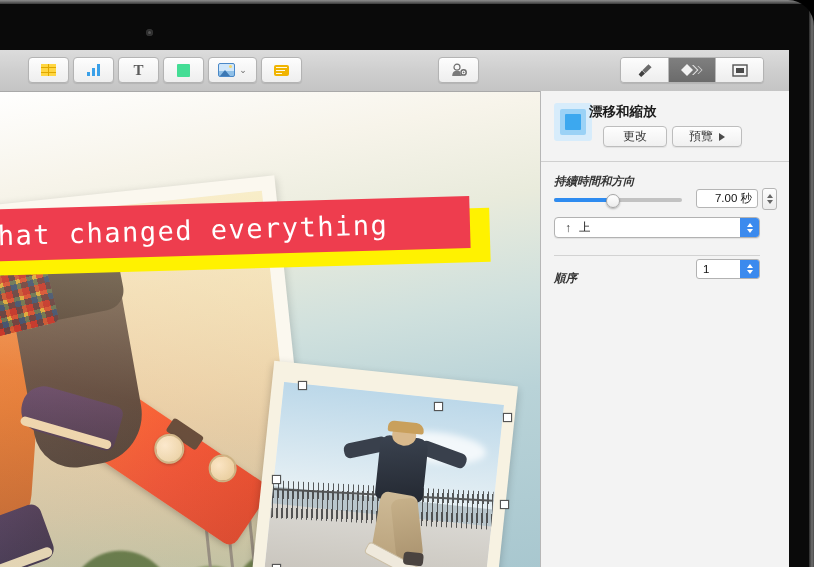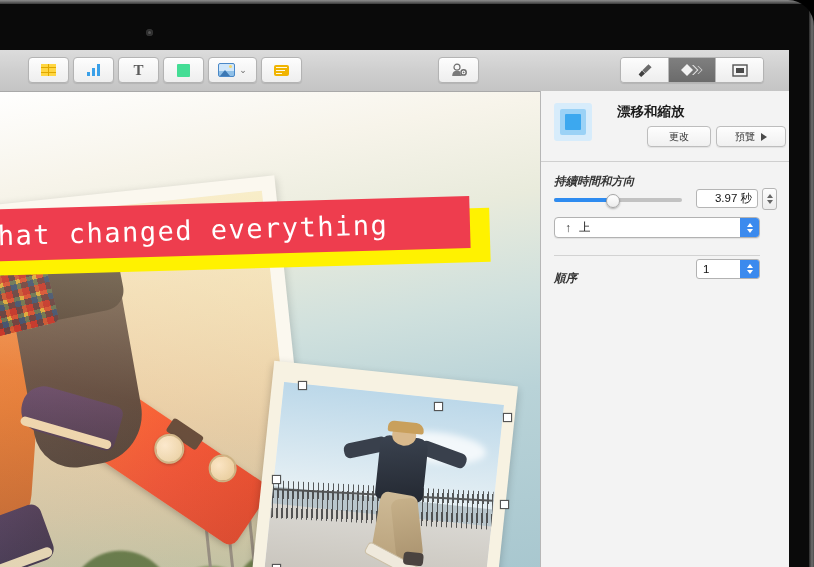--- a/index.html
+++ b/index.html
@@ -77,25 +77,25 @@
        border-right:1px solid #c5c5c5;cursor:default;}
   .tab:last-child{border-right:none;}
   .tab.on{background:#3b8aee;color:#fff;font-weight:bold;}
 
   #eff{height:70px;border-bottom:1px solid #cfcfcf;position:relative;}
   #eff-icon{position:absolute;left:13px;top:12px;width:38px;height:38px;border-radius:3px;
             background:#d7ecfb;display:flex;align-items:center;justify-content:center;}
   #eff-icon .s1{width:26px;height:26px;background:#9bd2f6;border-radius:2px;
             display:flex;align-items:center;justify-content:center;}
   #eff-icon .s2{width:16px;height:16px;background:#3ca8ef;border-radius:1px;}
-  #eff-name{position:absolute;left:76px;top:12px;font-size:13.5px;font-weight:bold;color:#1a1a1a;}
+  #eff-name{position:absolute;left:48px;top:12px;font-size:13.5px;font-weight:bold;color:#1a1a1a;}
   .minib{position:absolute;top:35px;height:19px;border:1px solid #bdbdbd;border-radius:4px;
-         background:linear-gradient(180deg,#fefefe,#f0f0f0);font-size:10px;color:#333;
+         background:linear-gradient(180deg,#fefefe,#f0f0f0);font-size:12px;color:#333;
          display:flex;align-items:center;justify-content:center;cursor:default;
-         box-shadow:0 1px 1px rgba(0,0,0,.07);margin-left:44px;}
+         box-shadow:0 1px 1px rgba(0,0,0,.07);}
   #b-change{left:62px;width:62px;}
   #b-prev{left:131px;width:68px;gap:6px;}
   .play{width:0;height:0;border-left:6px solid #4a4a4a;
         border-top:4px solid transparent;border-bottom:4px solid transparent;}
   .lbl{font-size:11.5px;font-weight:bold;color:#333;font-style:italic;}
 
   #dur-lbl{position:absolute;left:13px;top:83px;}
   #slider{position:absolute;left:13px;top:107px;width:128px;height:4px;
           border-radius:2px;background:#c2c2c2;}
   #slider .fill{position:absolute;left:0;top:0;height:4px;width:58px;border-radius:2px;background:#2e8bf0;}
@@ -391,21 +391,21 @@
         </div>
       </div>
 
       <div class="lbl" id="dur-lbl">持續時間和方向</div>
 
       <div id="slider">
         <div class="fill" style="width: 57.6px;"></div>
         <div id="knob" style="left: 51.6px;"></div>
       </div>
 
-      <div id="dur-field">3.97 秒</div>
+      <div id="dur-field">7.00 秒</div>
       <div class="stepper" id="dur-step">
         <b class="up"></b>
         <b class="dn"></b>
       </div>
 
       <div id="dir-pop">
         <span class="arrow">↑</span>
         <span class="txt">上</span>
         <span id="dir-step">
           <b class="up"></b>

